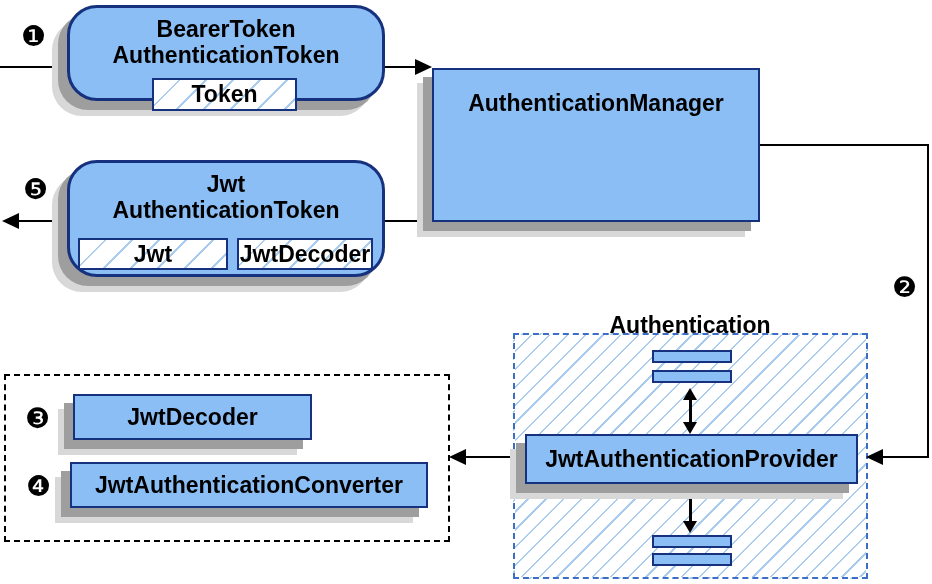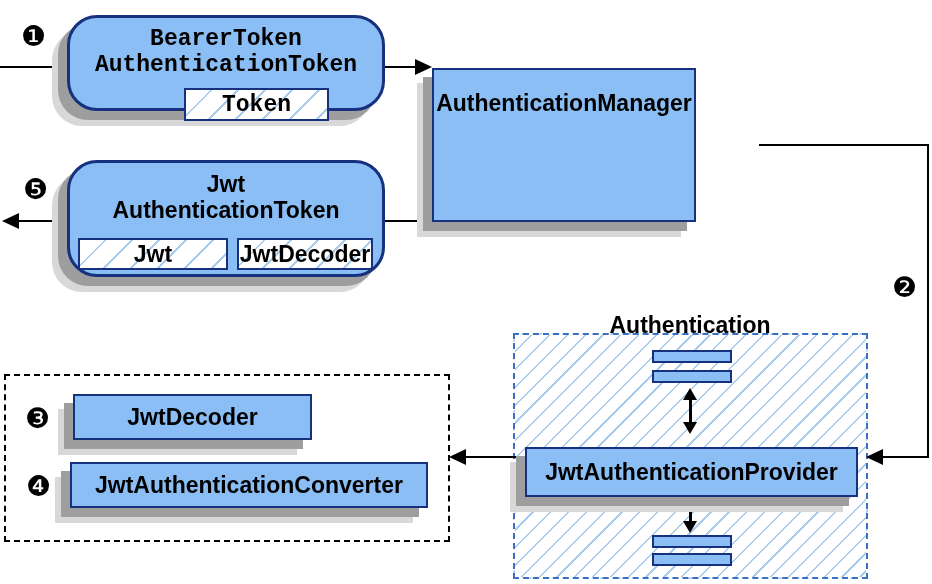--- a/index.html
+++ b/index.html
@@ -119,42 +119,42 @@
     <div class="up"></div>
     <div class="shaft"></div>
     <div class="down"></div>
   </div>
   <div class="abs dbl-arrow" style="left:683px;top:486px;height:47px;">
     <div class="up"></div>
     <div class="shaft"></div>
     <div class="down"></div>
   </div>
 
-  <div class="abs node rounded" style="left:67px;top:15px;width:318px;height:96px;font-family:Liberation Mono, monospace;">
+  <div class="abs node rounded" style="left:67px;top:5px;width:318px;height:96px;">
     <div class="node-title" style="padding-top:8px;">
       <div>BearerToken</div>
       <div>AuthenticationToken</div>
     </div>
-    <div class="field" style="left:82px;top:70px;width:145px;height:33px;margin-left:32px;">Token</div>
+    <div class="field" style="left:82px;top:70px;width:145px;height:33px;">Token</div>
   </div>
 
   <div class="abs node rounded" style="left:67px;top:160px;width:318px;height:117px;">
     <div class="node-title" style="padding-top:8px;">
       <div>Jwt</div>
       <div>AuthenticationToken</div>
     </div>
     <div class="field" style="left:8px;top:75px;width:150px;height:32px;">Jwt</div>
     <div class="field" style="left:167px;top:75px;width:136px;height:32px;">JwtDecoder</div>
   </div>
 
-  <div class="abs node" style="left:432px;top:68px;width:264px;height:154px;">
+  <div class="abs node" style="left:432px;top:68px;width:328px;height:154px;">
     <div class="node-title" style="padding-top:20px;">AuthenticationManager</div>
   </div>
 
-  <div class="abs node center" style="left:525px;top:434px;width:333px;height:50px;margin-top:13px;">JwtAuthenticationProvider</div>
+  <div class="abs node center" style="left:525px;top:434px;width:333px;height:50px;">JwtAuthenticationProvider</div>
 
   <div class="abs node center" style="left:73px;top:394px;width:239px;height:46px;">JwtDecoder</div>
 
   <div class="abs node center" style="left:70px;top:462px;width:358px;height:46px;">JwtAuthenticationConverter</div>
 
   <div class="abs badge" style="left:21px;top:23px;">❶</div>
   <div class="abs badge" style="left:892px;top:274px;">❷</div>
   <div class="abs badge" style="left:25px;top:405px;">❸</div>
   <div class="abs badge" style="left:26px;top:473px;">❹</div>
   <div class="abs badge" style="left:23px;top:176px;">❺</div>

